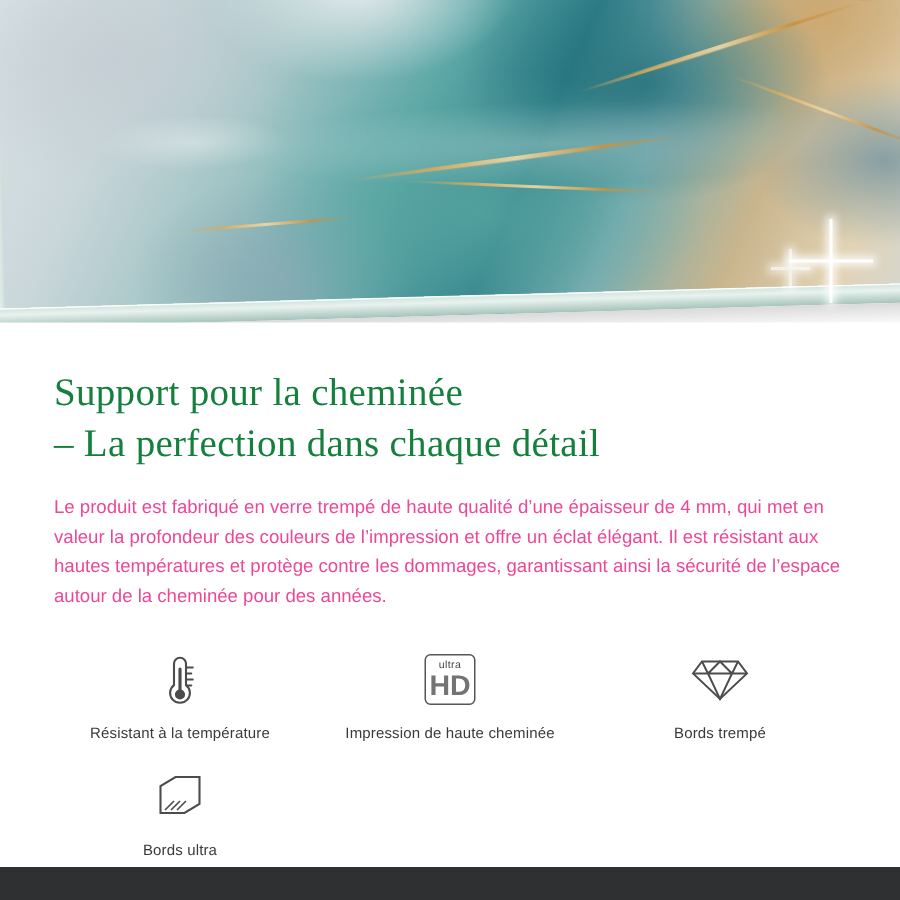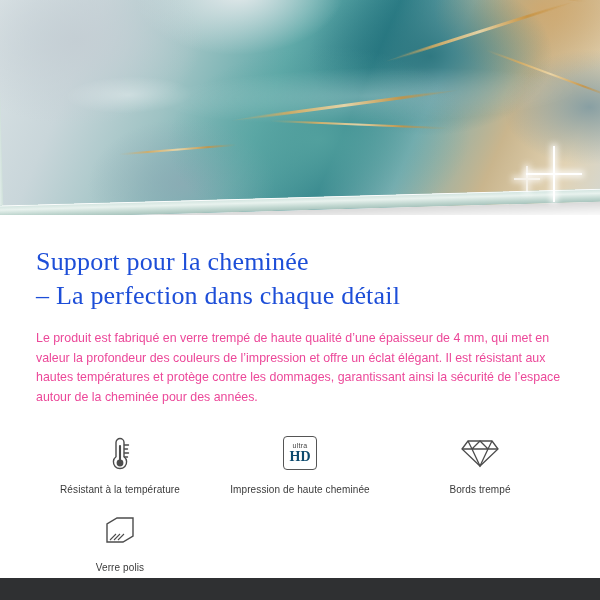--- a/index.html
+++ b/index.html
@@ -109,21 +109,21 @@
 
   
   .content {
     padding: 16px 36px 0 36px;
   }
   h1.title {
     font-family: "Liberation Serif", serif;
     font-weight: 400;
     font-size: 26px;
     line-height: 34px;
-    color: #1d4ed8;
+    color: #15803d;
     margin: 14px 0 0 0;
     letter-spacing: 0.2px;
   }
   h1.title .line2 { display: block; }
   p.body {
     font-family: "Liberation Sans", sans-serif;
     font-size: 12.4px;
     line-height: 19.5px;
     color: #ec4899;
     margin: 16px 0 0 0;
@@ -162,21 +162,21 @@
     height: 32px;
     border: 1.4px solid #555;
     border-radius: 4px;
     display: flex;
     flex-direction: column;
     align-items: center;
     justify-content: center;
     line-height: 1;
   }
   .ultrahd .u { font-size: 7px; letter-spacing: 0.3px; color: #444; }
-  .ultrahd .hd { font-size: 14px; font-weight: 700; color: #0c4a6e; margin-top: 1px; font-family: Liberation Serif, serif; }
+  .ultrahd .hd { font-size: 19px; font-weight: 700; color: #737373; margin-top: 1px; }
 
   
   .bottom-bar {
     position: absolute;
     left: 0;
     bottom: 0;
     width: 600px;
     height: 22px;
     background: #2f3032;
   }
@@ -251,20 +251,20 @@
       <div class="caption">Bords trempé</div>
     </div>
 
     <div class="feature">
       <div class="glyph">
         <svg width="38" height="34" viewBox="0 0 38 34" fill="none" stroke="#4c4c4c" stroke-width="1.3">
           <path d="M6 28V10l10-6h16v18L22 28H6z" stroke-width="1.4"></path>
           <path d="M9 26l6-6M13 26l6-6M17 26l6-6" stroke-width="1.1"></path>
         </svg>
       </div>
-      <div class="caption">Verre polis</div>
+      <div class="caption">Bords ultra</div>
     </div>
 
 
   </div>
 
   <div class="bottom-bar"></div>
 </div>
 
 </body></html>

